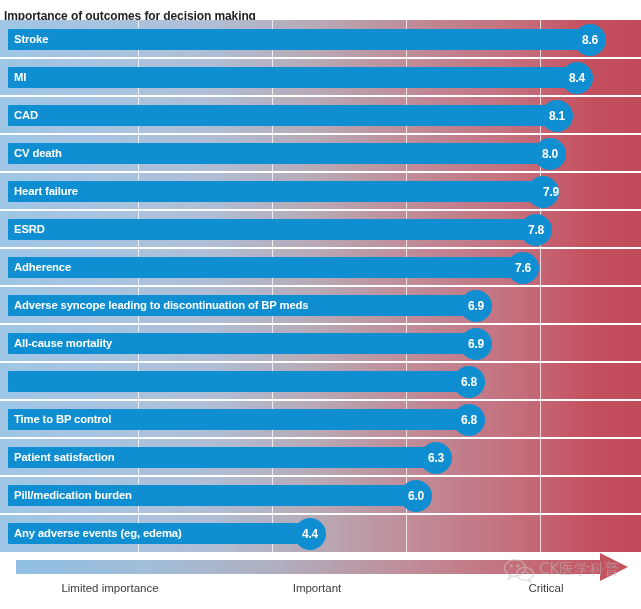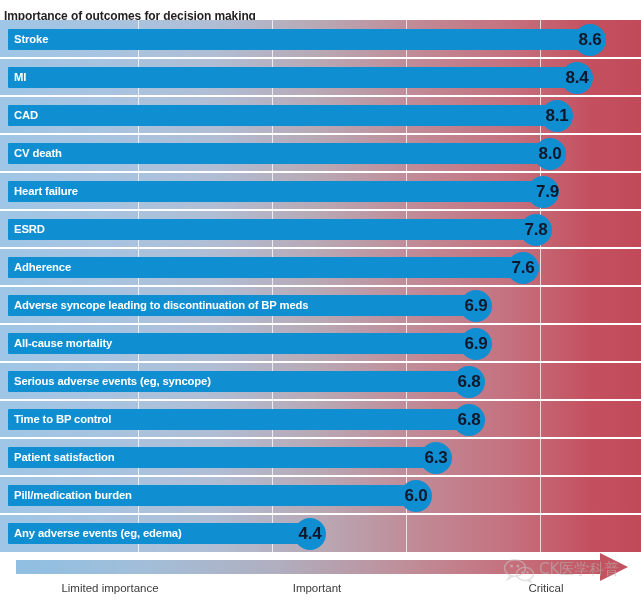--- a/index.html
+++ b/index.html
@@ -99,22 +99,22 @@
     white-space: nowrap;
     letter-spacing: -0.15px;
   }
   .bubble {
     position: absolute;
     top: 3.5px;
     width: 32px;
     height: 32px;
     border-radius: 50%;
     background: #0f8fd2;
-    color: #0f172a;
-    font-size: 17px;
+    color: #ffffff;
+    font-size: 12px;
     font-weight: bold;
     text-align: center;
     line-height: 32px;
     letter-spacing: -0.2px;
   }
 
   
   #axis-wrap {
     position: absolute;
     left: 0;
@@ -246,21 +246,20 @@
         </div>
         <div class="row-sep" style="top: 302.5px;"></div>
         <div class="bar-row" style="top: 304px;">
           <div class="bar" style="width: 468px;"></div>
           <div class="bar-label">All-cause mortality</div>
           <div class="bubble" style="left: 460px;">6.9</div>
         </div>
         <div class="row-sep" style="top: 340.5px;"></div>
         <div class="bar-row" style="top: 342px;">
           <div class="bar" style="width: 461px;"></div>
-          <div class="bar-label">Serious adverse events (eg, syncope)</div>
           <div class="bubble" style="left: 453px;">6.8</div>
         </div>
         <div class="row-sep" style="top: 378.5px;"></div>
         <div class="bar-row" style="top: 380px;">
           <div class="bar" style="width: 461px;"></div>
           <div class="bar-label">Time to BP control</div>
           <div class="bubble" style="left: 453px;">6.8</div>
         </div>
         <div class="row-sep" style="top: 416.5px;"></div>
         <div class="bar-row" style="top: 418px;">

